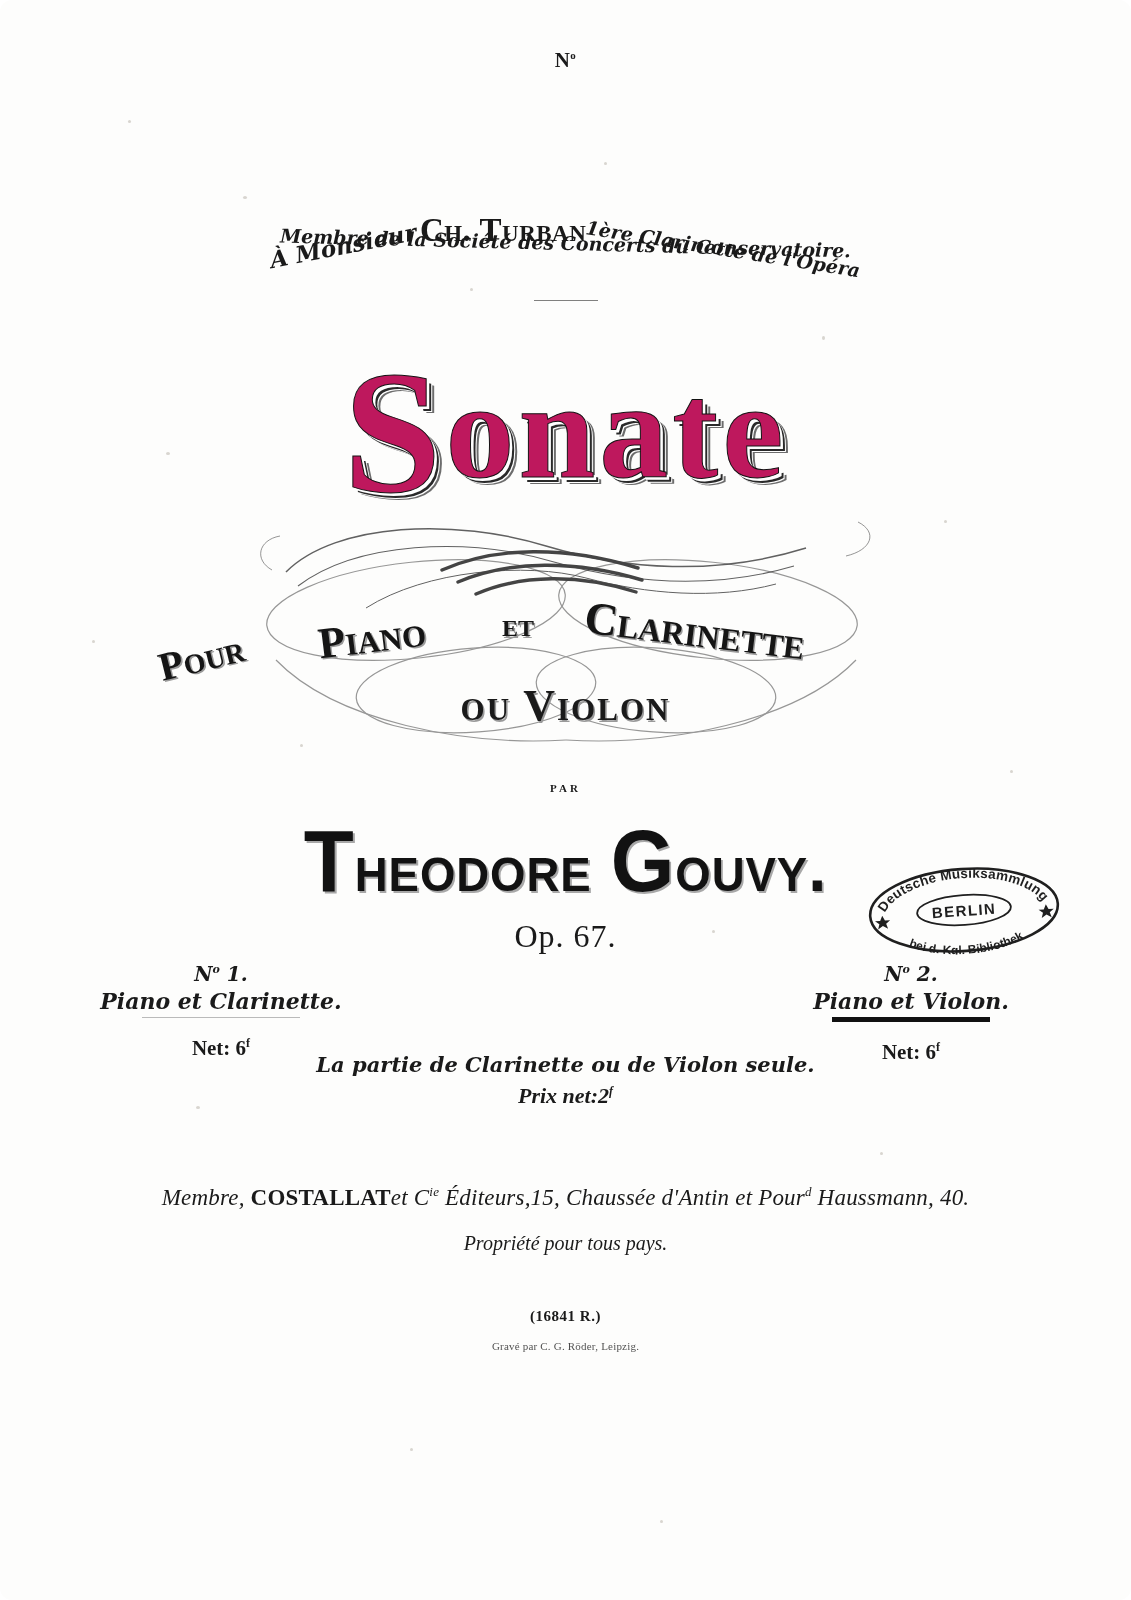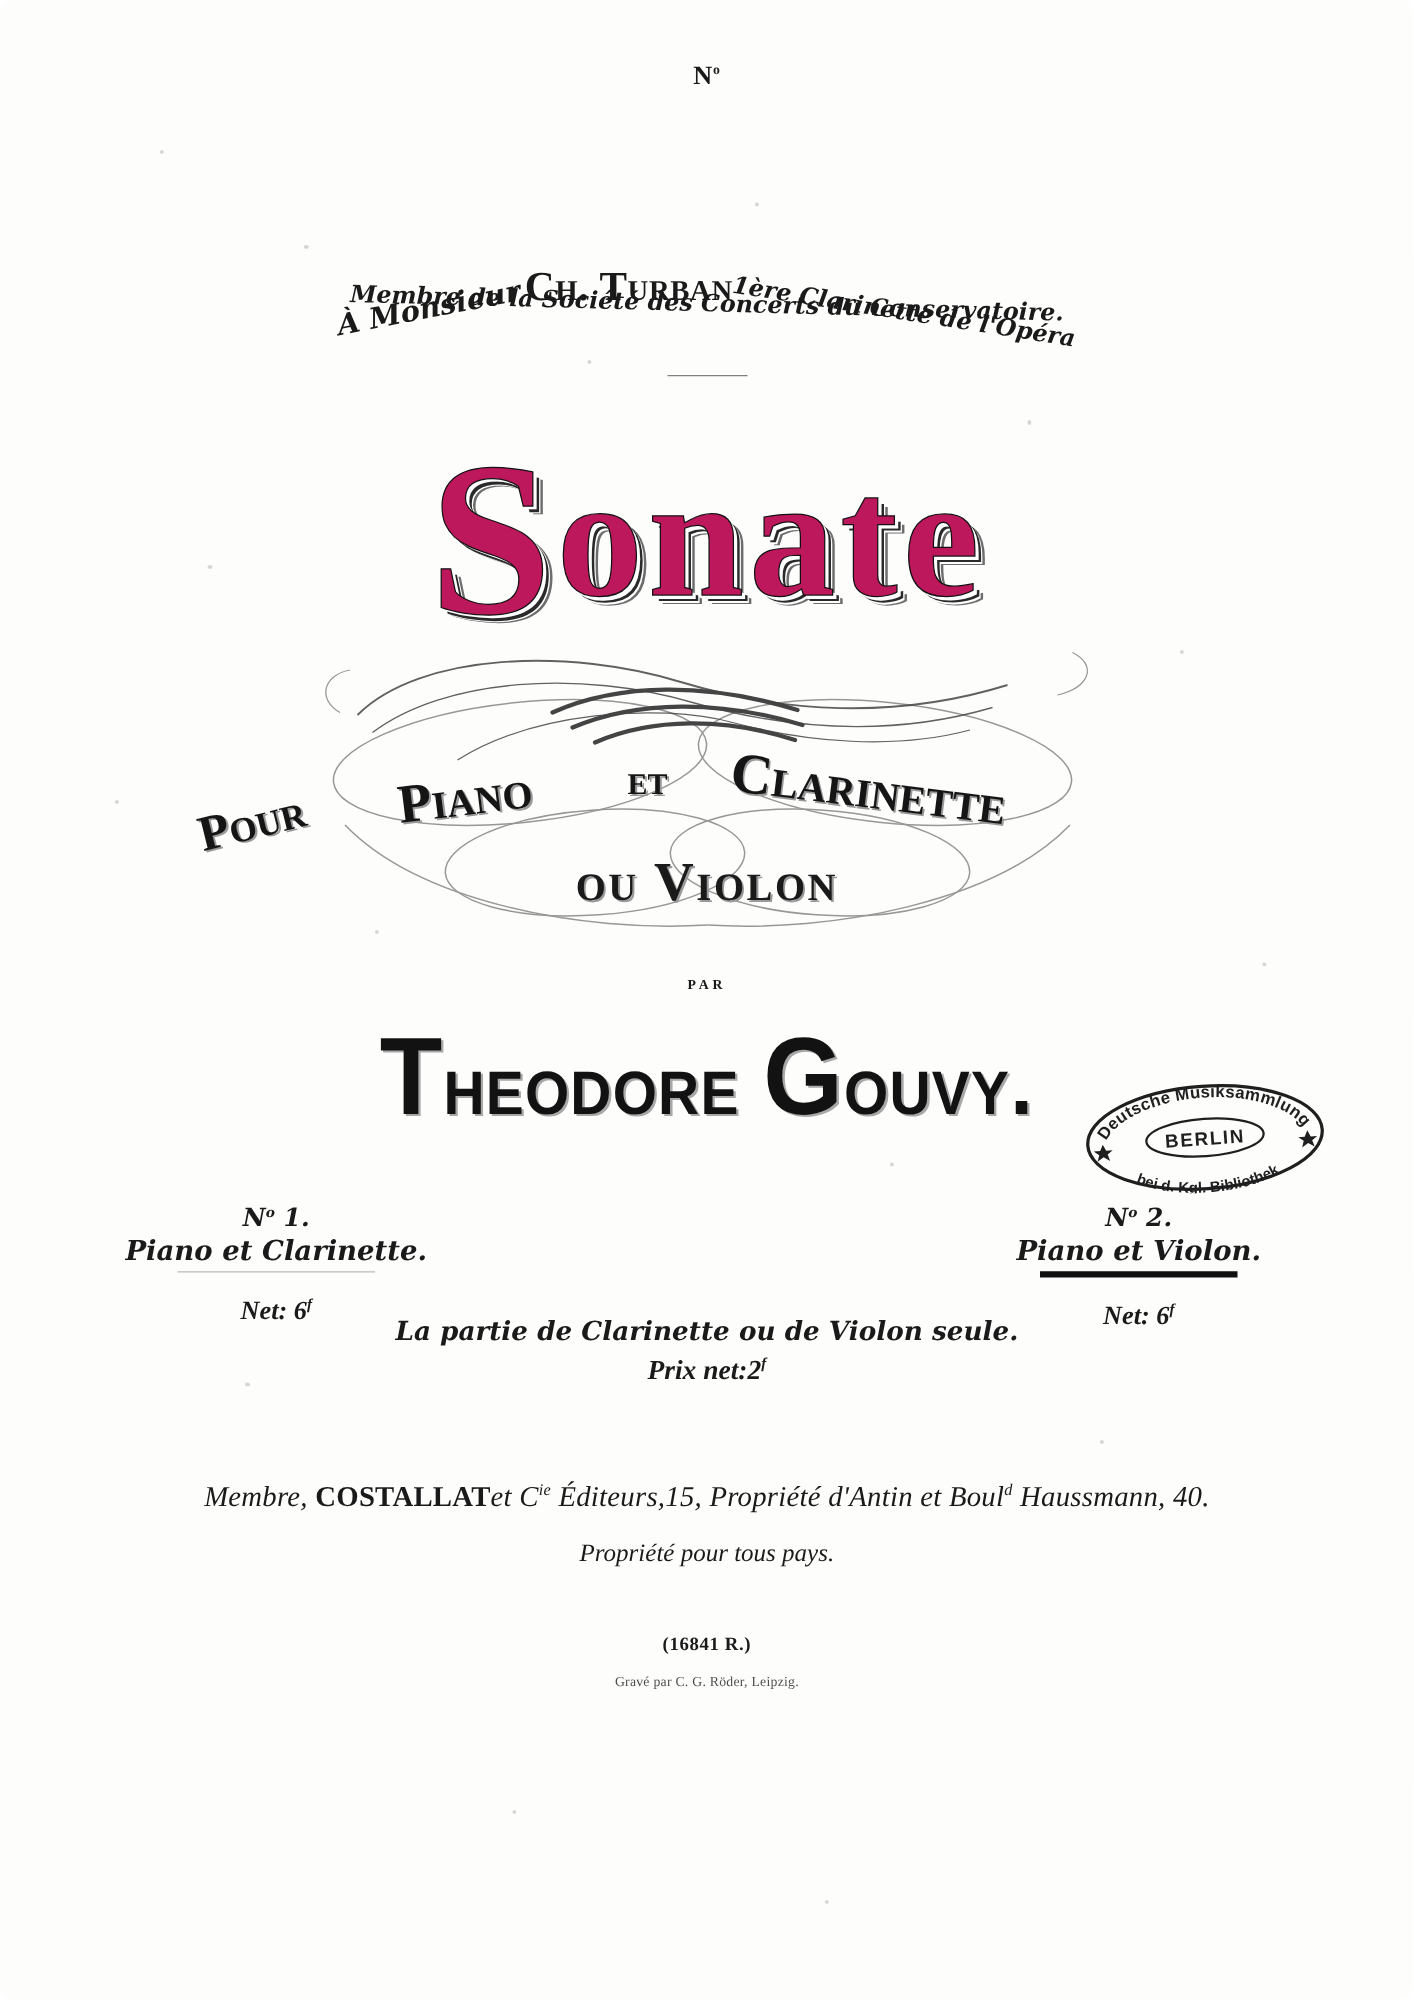--- a/index.html
+++ b/index.html
@@ -238,21 +238,20 @@
   }
   .pb-rule {
     width: 158px;
     height: 5px;
     background: #111;
     margin: 3px auto 2px;
   }
   .pb-rule.thin { height: 1px; background: #777; opacity: .5; }
   .pb-price {
     font-family: "Liberation Serif", serif;
-    font-style: italic;
     font-weight: 700;
     font-size: 21px;
     margin-top: 18px;
   }
   .pb-price sup { font-size: 12px; }
 
   
   #part-price { top: 1052px; }
   #part-price .pp-line {
     font-family: "DejaVu Serif", serif;
@@ -389,20 +388,21 @@
     <span class="arcword" style="left:318px; top:16px; font-size:44px; transform:rotate(-7deg);">Piano</span>
     <span class="arcword" style="left:502px; top:10px; font-size:34px; transform:rotate(0deg);">et</span>
     <span class="arcword" style="left:584px; top:8px;  font-size:46px; transform:rotate(7deg);">Clarinette</span>
   </div>
   <div class="abs ctr" id="subtitle-2">ou Violon</div>
 
   <div class="abs ctr" id="par">par</div>
   <div class="abs ctr" id="composer">
     <span class="cap">T</span><span>heodore</span>&nbsp;<span class="cap">G</span><span>ouvy.</span>
   </div>
+  <div class="abs ctr" id="opus">Op. 67.</div>
 
   <div class="abs" id="stamp">
     <svg viewBox="0 0 196 88" width="196" height="88">
       <defs>
         <path id="arcTop" d="M16,52 A 82,40 0 0 1 180,52"></path>
         <path id="arcBot" d="M20,52 A 78,36 0 0 0 176,52"></path>
       </defs>
       <ellipse cx="98" cy="44" rx="94" ry="41" fill="none" stroke="#1f1f1f" stroke-width="2.6"></ellipse>
       <ellipse cx="98" cy="44" rx="47" ry="15" fill="none" stroke="#1f1f1f" stroke-width="1.8"></ellipse>
       <text font-family="'Liberation Sans', sans-serif" font-size="13.5" font-weight="700" fill="#1f1f1f" letter-spacing="0.2">
@@ -451,21 +451,21 @@
 
   <div class="abs ctr" id="part-price">
     <div class="pp-line">La partie de Clarinette ou de Violon seule.</div>
     <div class="pp-price">
       <span>Prix net:</span><span>2</span><sup>f</sup>
     </div>
   </div>
 
   <div class="abs ctr" id="publisher">
     <span>Membre,</span>
-    <span class="bold">COSTALLAT</span><span>et C</span><sup>ie</sup><span> Éditeurs,</span><span>15, Propriété d'Antin et Boul</span><sup>d</sup><span> Haussmann, 40.</span>
+    <span class="bold">COSTALLAT</span><span>et C</span><sup>ie</sup><span> Éditeurs,</span><span>15, Chaussée d'Antin et Pour</span><sup>d</sup><span> Haussmann, 40.</span>
   </div>
 
   <div class="abs ctr" id="copyright">Propriété pour tous pays.</div>
 
 
   <div class="abs ctr" id="plate">(16841 R.)</div>
   <div class="abs ctr" id="engraver">Gravé par C. G. Röder, Leipzig.</div>
 
 </div>
 

